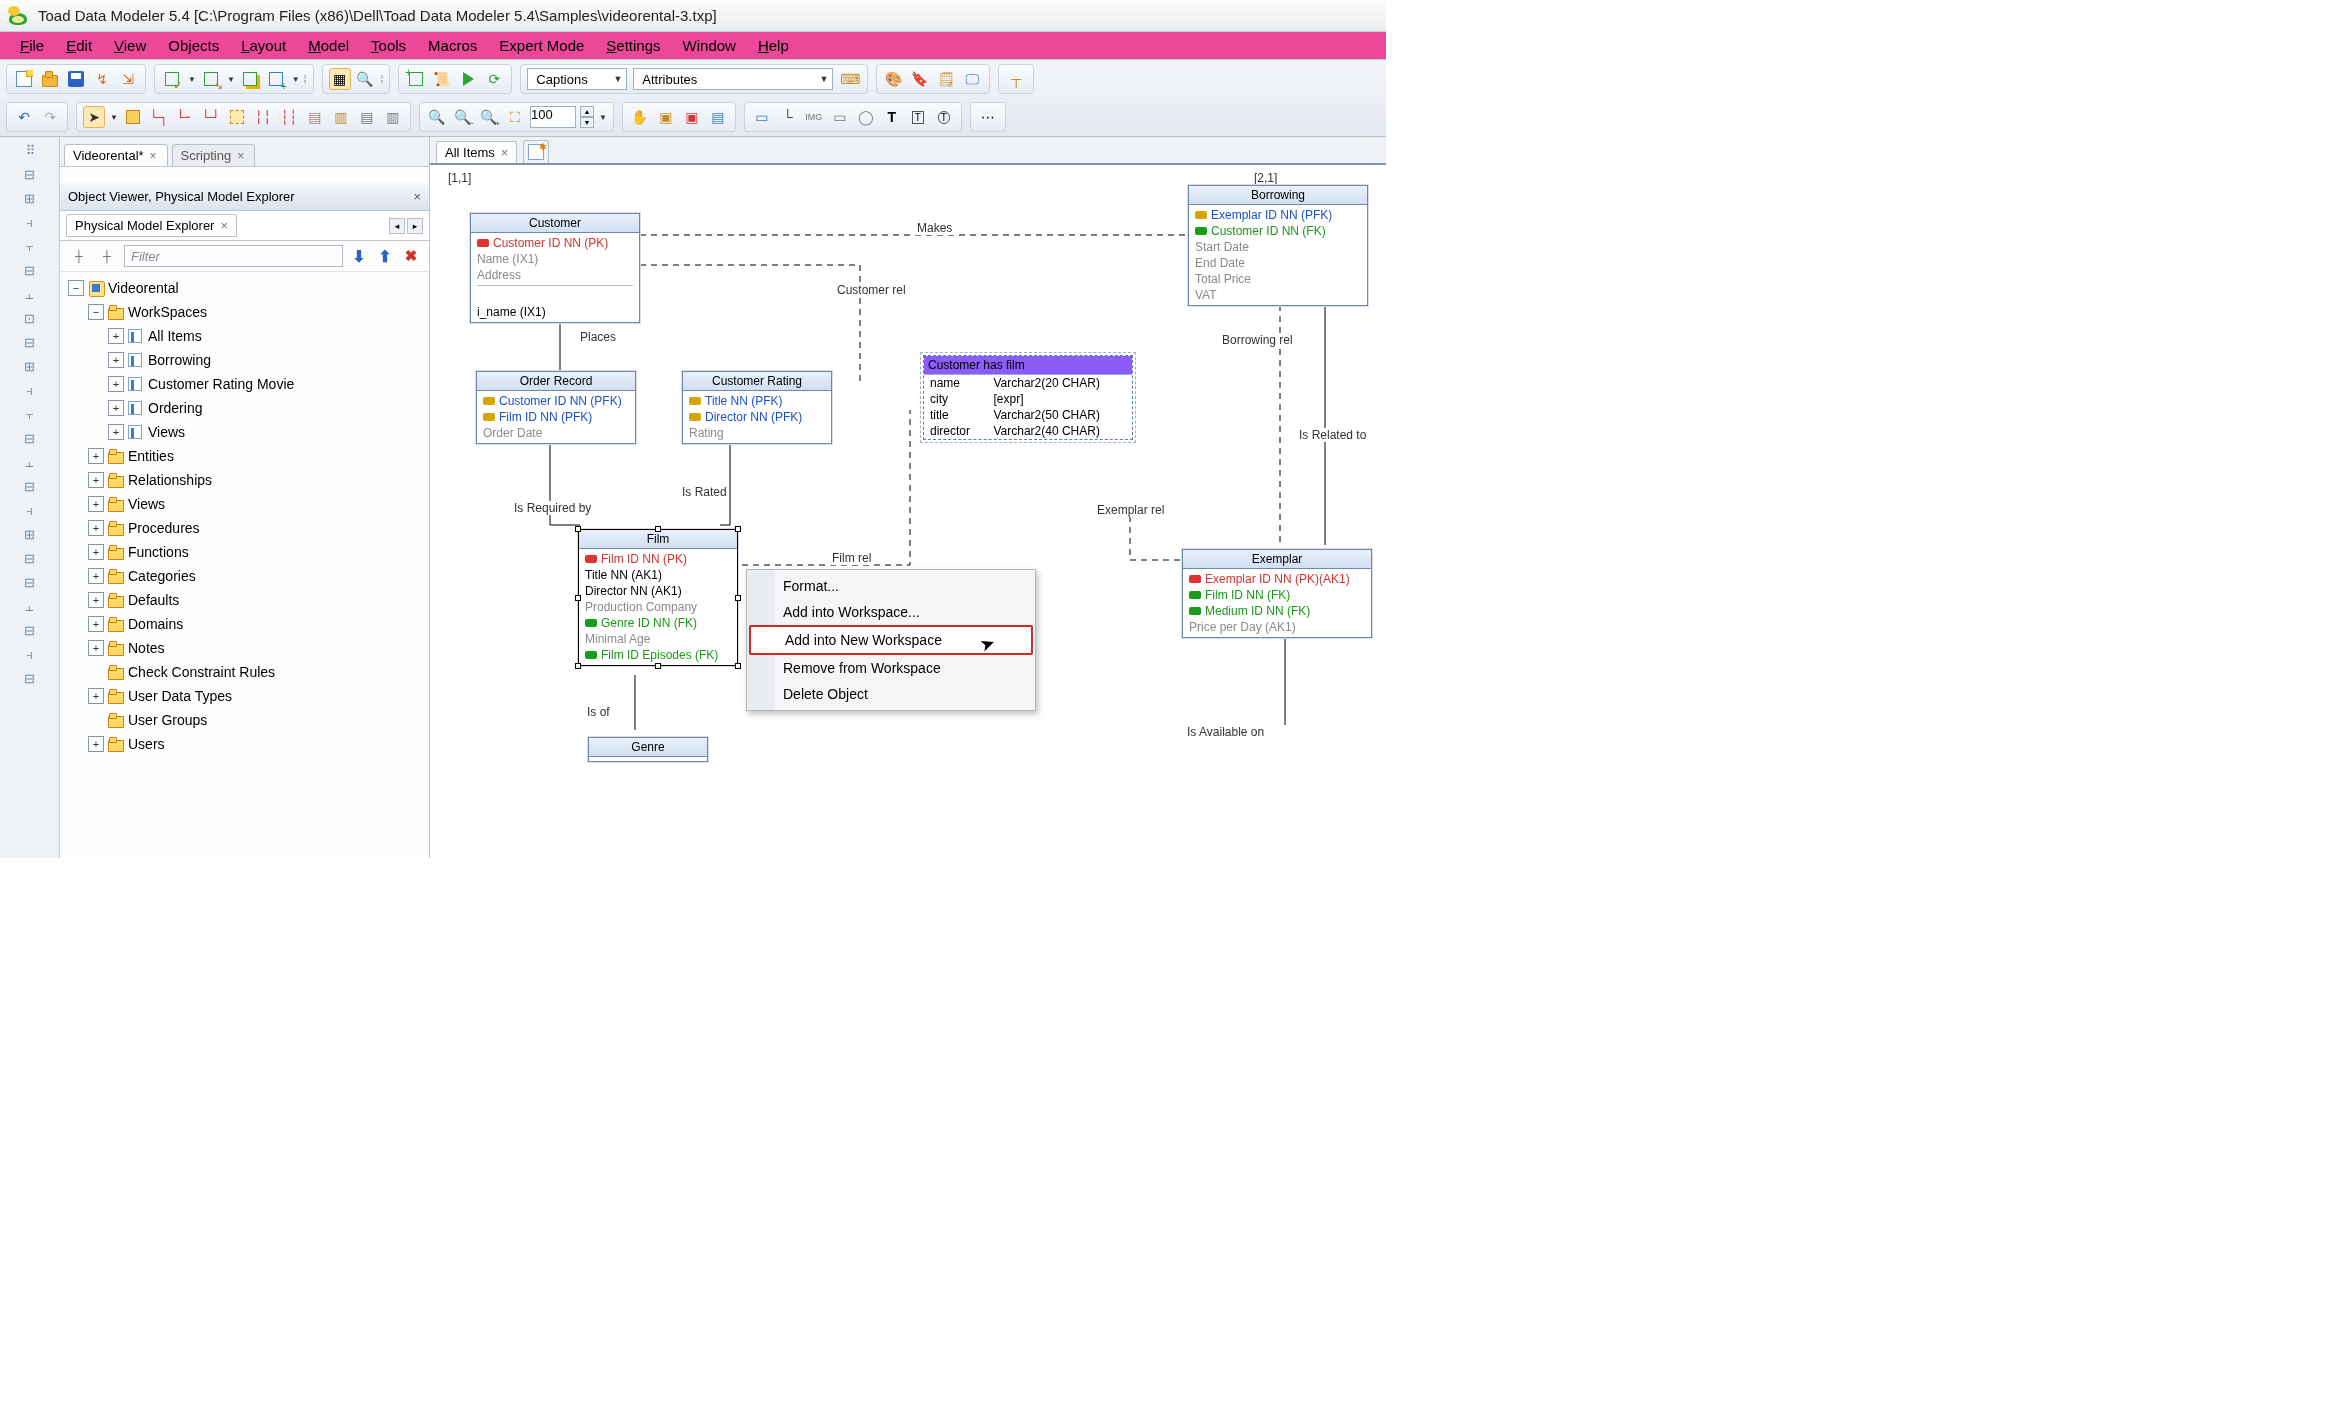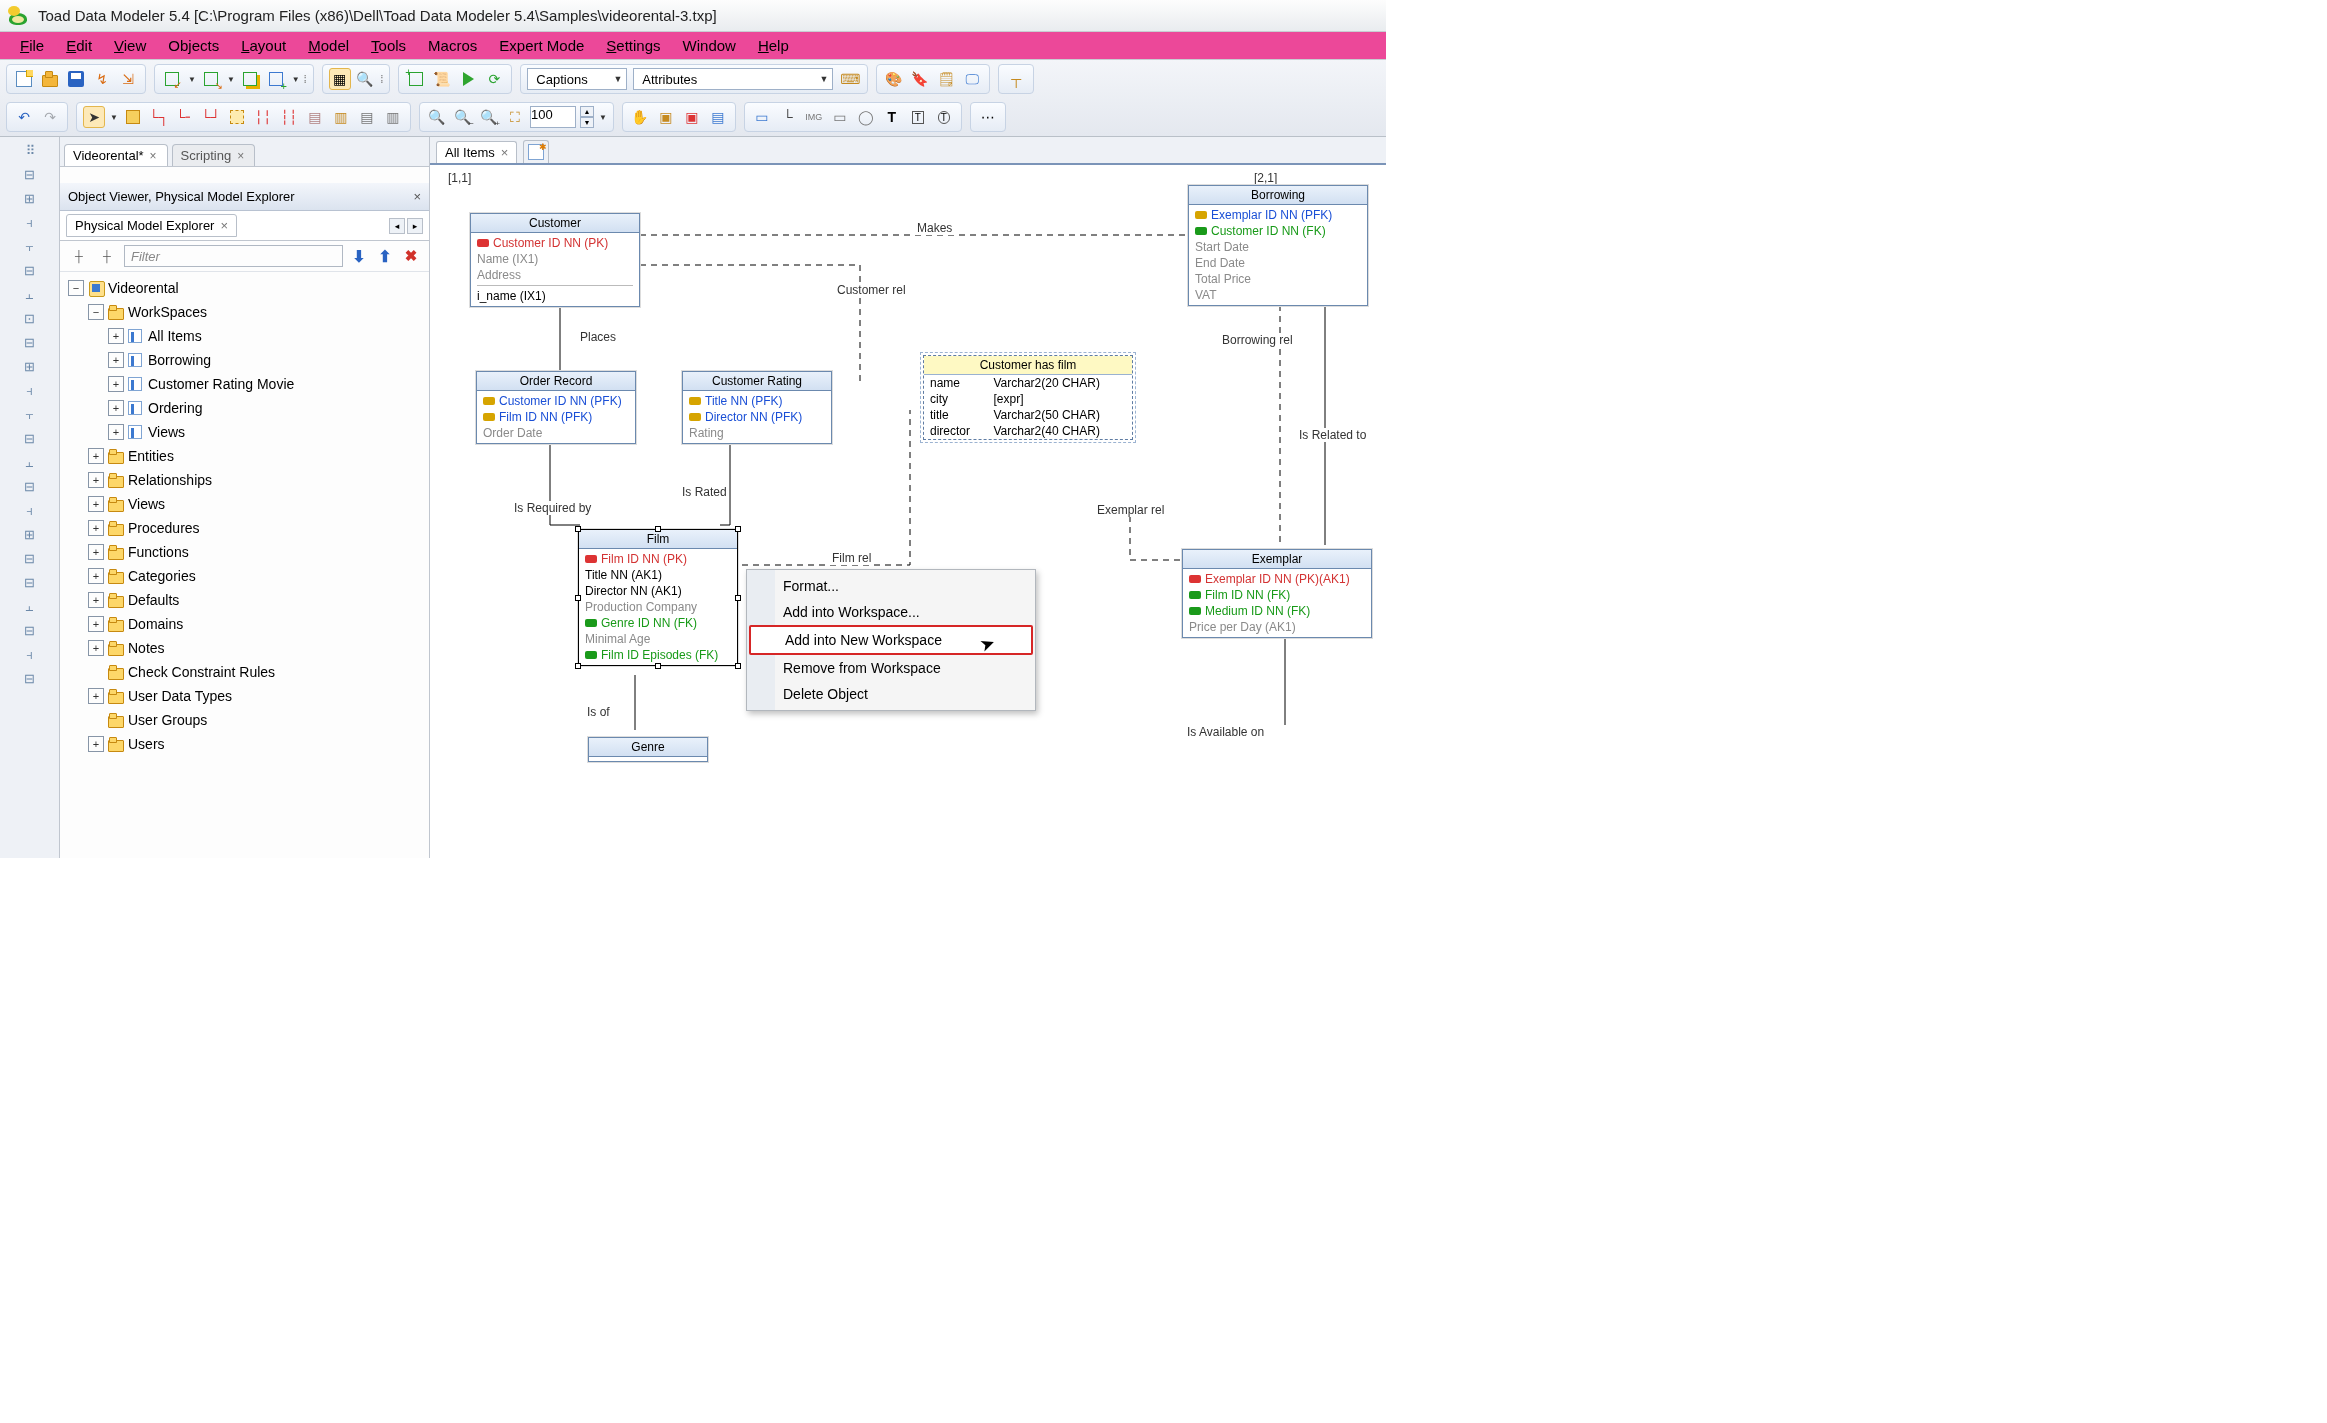--- a/index.html
+++ b/index.html
@@ -230,41 +230,41 @@
   }
   .entity.selected{ border:1px solid #000;}
   .entity .e-head{
     text-align:center;
     padding:2px 4px;
     background:linear-gradient(#e9f1fb,#d2e0f2);
     border-bottom:1px solid #6b89ae;
     font-size:12px;
   }
   .entity .e-body{ padding:2px 6px; }
-  .entity .e-section{ border-top:1px solid #bbb; margin-top:2px; padding-top:2px;}
+  .entity .e-section{ border-top:1px solid #bbb; margin-top:2px; padding-top:18px;}
   .attr{ display:flex; align-items:center; gap:4px; line-height:16px; white-space:nowrap;}
   .attr .key-red{ width:12px;height:8px;background:#d33; border-radius:2px;}
   .attr .key-gold{ width:12px;height:8px;background:#d6a400; border-radius:2px;}
   .attr .key-green{ width:12px;height:8px;background:#1a9a1a; border-radius:2px;}
   .c-red{ color:#d33333;}
   .c-blue{ color:#1a4fd6;}
   .c-green{ color:#189a18;}
   .c-grey{ color:#8a8a8a;}
   .c-black{ color:#000;}
   .sel-handle{ width:6px;height:6px;background:#fff;border:1px solid #000;position:absolute;}
   
   .viewbox{
     position:absolute;
     border:1px solid #5f7ca3;
     box-shadow:0 0 0 1px #9ab2d1, 2px 2px 3px rgba(0,0,0,.15);
     background:#fff;
     font-size:12px;
   }
   .viewbox.dashed{ border:1px dashed #5f7ca3; box-shadow:none; outline:1px dashed #9cb3d1; outline-offset:2px;}
-  .viewbox .v-head{ text-align:center; background:#fef9c3; padding:2px 4px; border-bottom:1px solid #9ab2d1;}
+  .viewbox .v-head{ background:#8b5cf6; padding:2px 4px; border-bottom:1px solid #9ab2d1;}
   .viewbox table{ border-collapse:collapse; width:100%; }
   .viewbox td{ padding:1px 6px; }
   
   .rel-label{ position:absolute; font-size:12px; color:#333; background:#fff; padding:0 2px;}
   
   .ctxmenu{
     position:absolute;
     background:#f5f5f5;
     border:1px solid #b2b7bd;
     box-shadow:2px 3px 6px rgba(0,0,0,.25);

